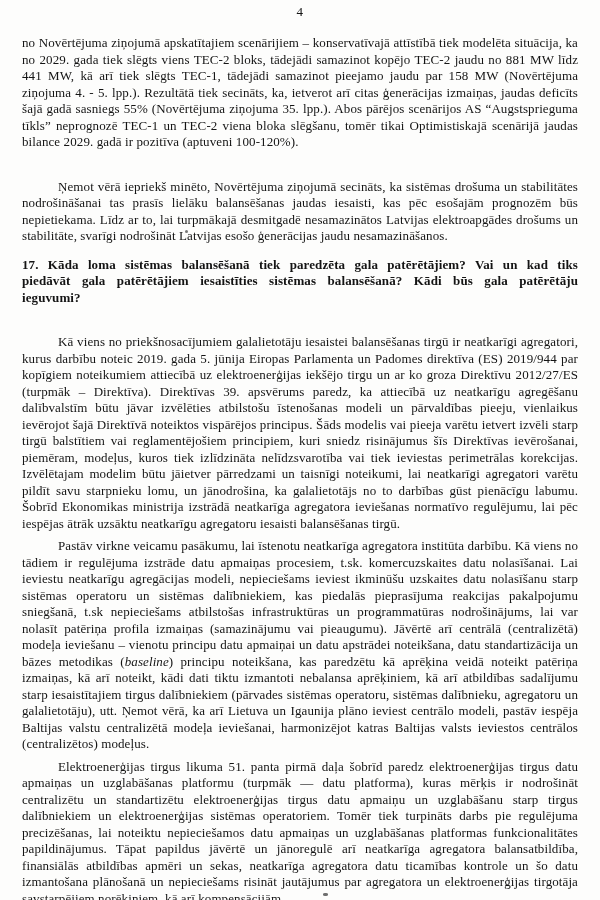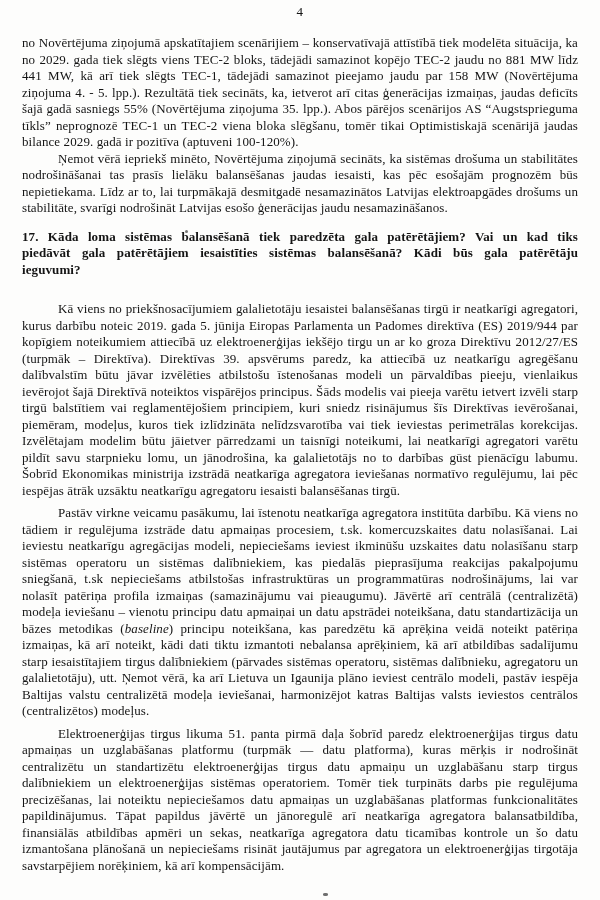--- a/index.html
+++ b/index.html
@@ -25,21 +25,21 @@
     margin-bottom: 15px;
     letter-spacing: 0.5px;
   }
   p.para {
     margin: 0;
     font-size: 13px;
     line-height: 16.5px;
     text-align: justify;
     letter-spacing: 0.1px;
   }
-  p.indent { text-indent: 36px; }
+  p.indent { text-indent: 36px; margin-top: 28px; }
   p.heading {
     font-weight: bold;
     margin-top: 12px;
     margin-bottom: 23px;
     word-spacing: 2px;
   }
   p.gap-top { margin-top: 6px; }
   .artifact {
     position: absolute;
     background: #4a4a4a;

